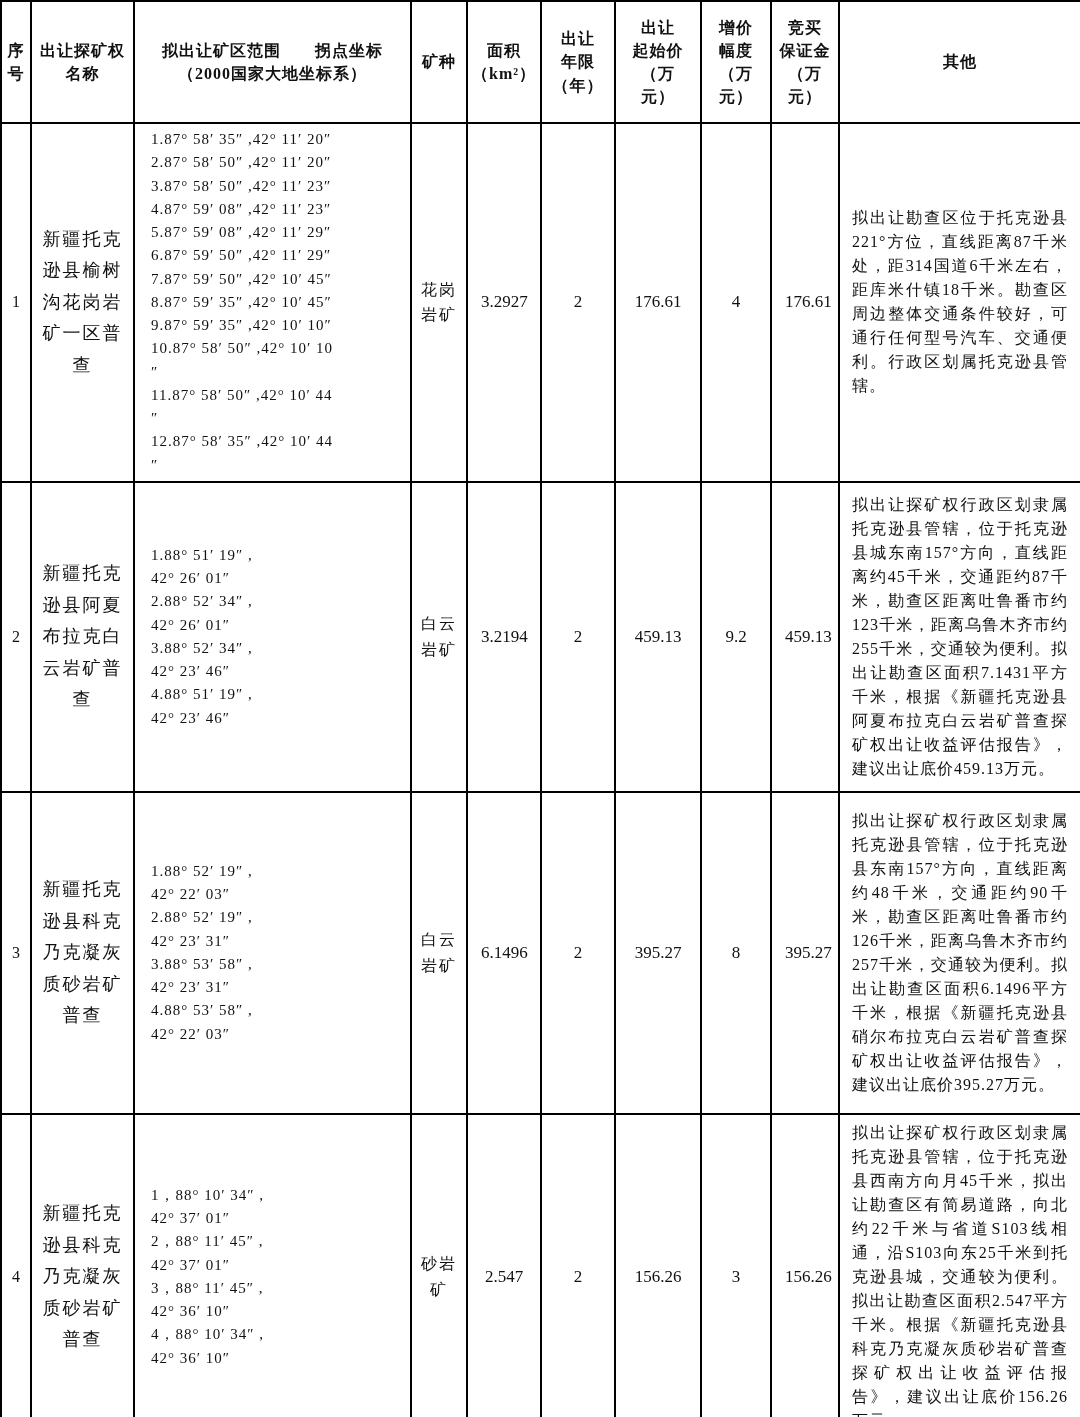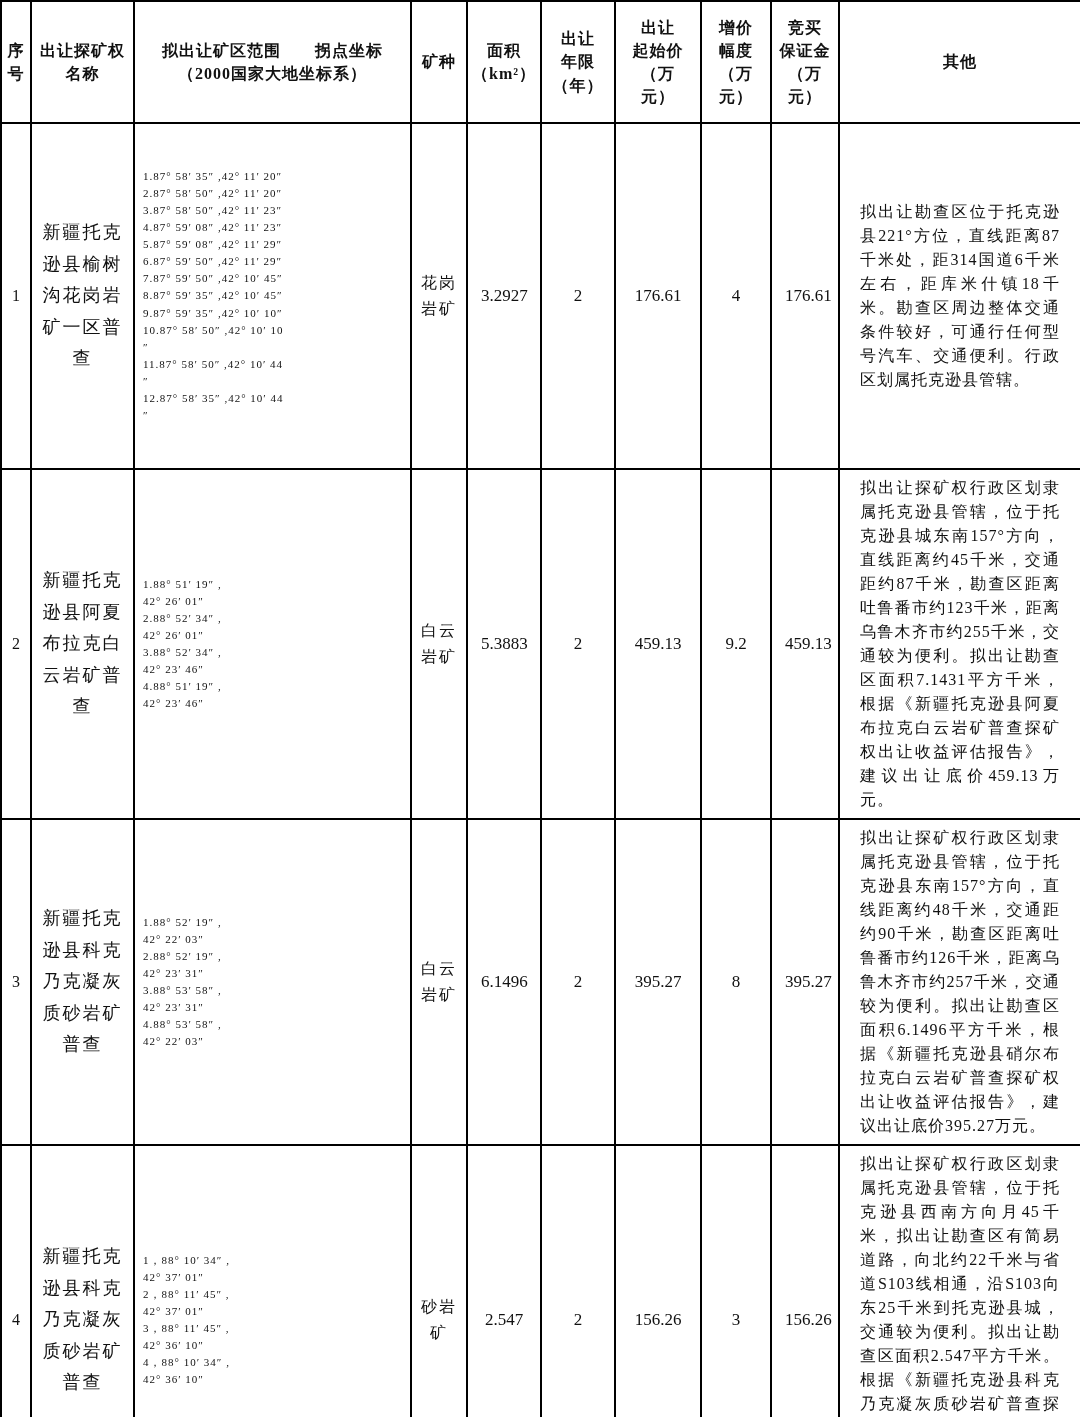--- a/index.html
+++ b/index.html
@@ -40,45 +40,45 @@
   }
   td.c-name {
     text-align: center;
     font-size: 18px;
     line-height: 1.75;
     letter-spacing: 2px;
     padding: 2px 4px;
   }
   td.c-coords {
     text-align: left;
-    font-size: 11px;
+    font-size: 15px;
     line-height: 1.55;
     letter-spacing: 1px;
-    padding: 4px 8px;
+    padding: 4px 16px;
   }
   td.c-mineral {
     text-align: center;
     font-size: 16px;
     line-height: 1.6;
     letter-spacing: 2px;
     padding: 12px 6px;
   }
   td.c-num {
     text-align: center;
     font-size: 17px;
     padding: 2px 13px;
     white-space: normal;
   }
   td.c-other {
     text-align: justify;
     text-align-last: left;
     font-size: 16px;
     line-height: 1.5;
     letter-spacing: 1px;
-    padding: 6px 20px;
+    padding: 6px 12px;
   }
 </style>
 </head>
 <body>
 
 <div class="page">
   <table class="doc-table">
     <colgroup>
       <col style="width:30px">
       <col style="width:103px">
@@ -150,21 +150,21 @@
         <td class="c-name">新疆托克逊县阿夏布拉克白云岩矿普查</td>
         <td class="c-coords">1.88° 51′ 19″ ,
 42° 26′ 01″
 2.88° 52′ 34″ ,
 42° 26′ 01″
 3.88° 52′ 34″ ,
 42° 23′ 46″
 4.88° 51′ 19″ ,
 42° 23′ 46″</td>
         <td class="c-mineral">白云岩矿</td>
-        <td class="c-num">5.3883</td>
+        <td class="c-num">3.2194</td>
         <td class="c-num">2</td>
         <td class="c-num">459.13</td>
         <td class="c-num">9.2</td>
         <td class="c-num">459.13</td>
         <td class="c-other">拟出让探矿权行政区划隶属托克逊县管辖，位于托克逊县城东南157°方向，直线距离约45千米，交通距约87千米，勘查区距离吐鲁番市约123千米，距离乌鲁木齐市约255千米，交通较为便利。拟出让勘查区面积7.1431平方千米，根据《新疆托克逊县阿夏布拉克白云岩矿普查探矿权出让收益评估报告》，建议出让底价459.13万元。</td>
       </tr>
       <tr style="height:322px">
         <td class="c-serial">3</td>
         <td class="c-name">新疆托克逊县科克乃克凝灰质砂岩矿普查</td>
         <td class="c-coords">1.88° 52′ 19″ ,

